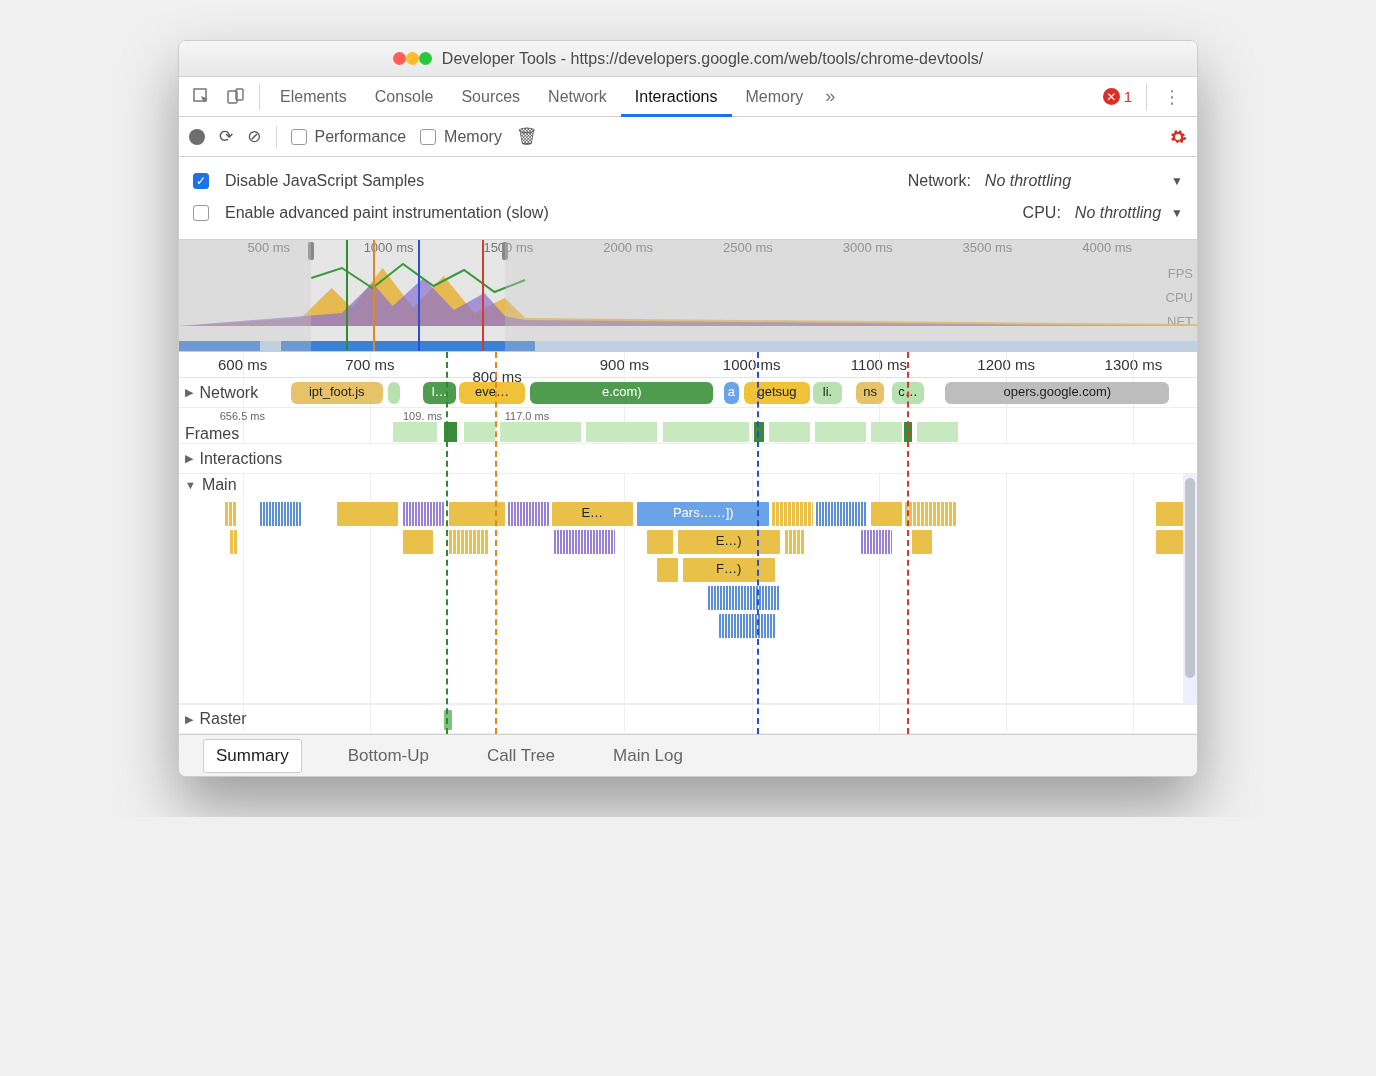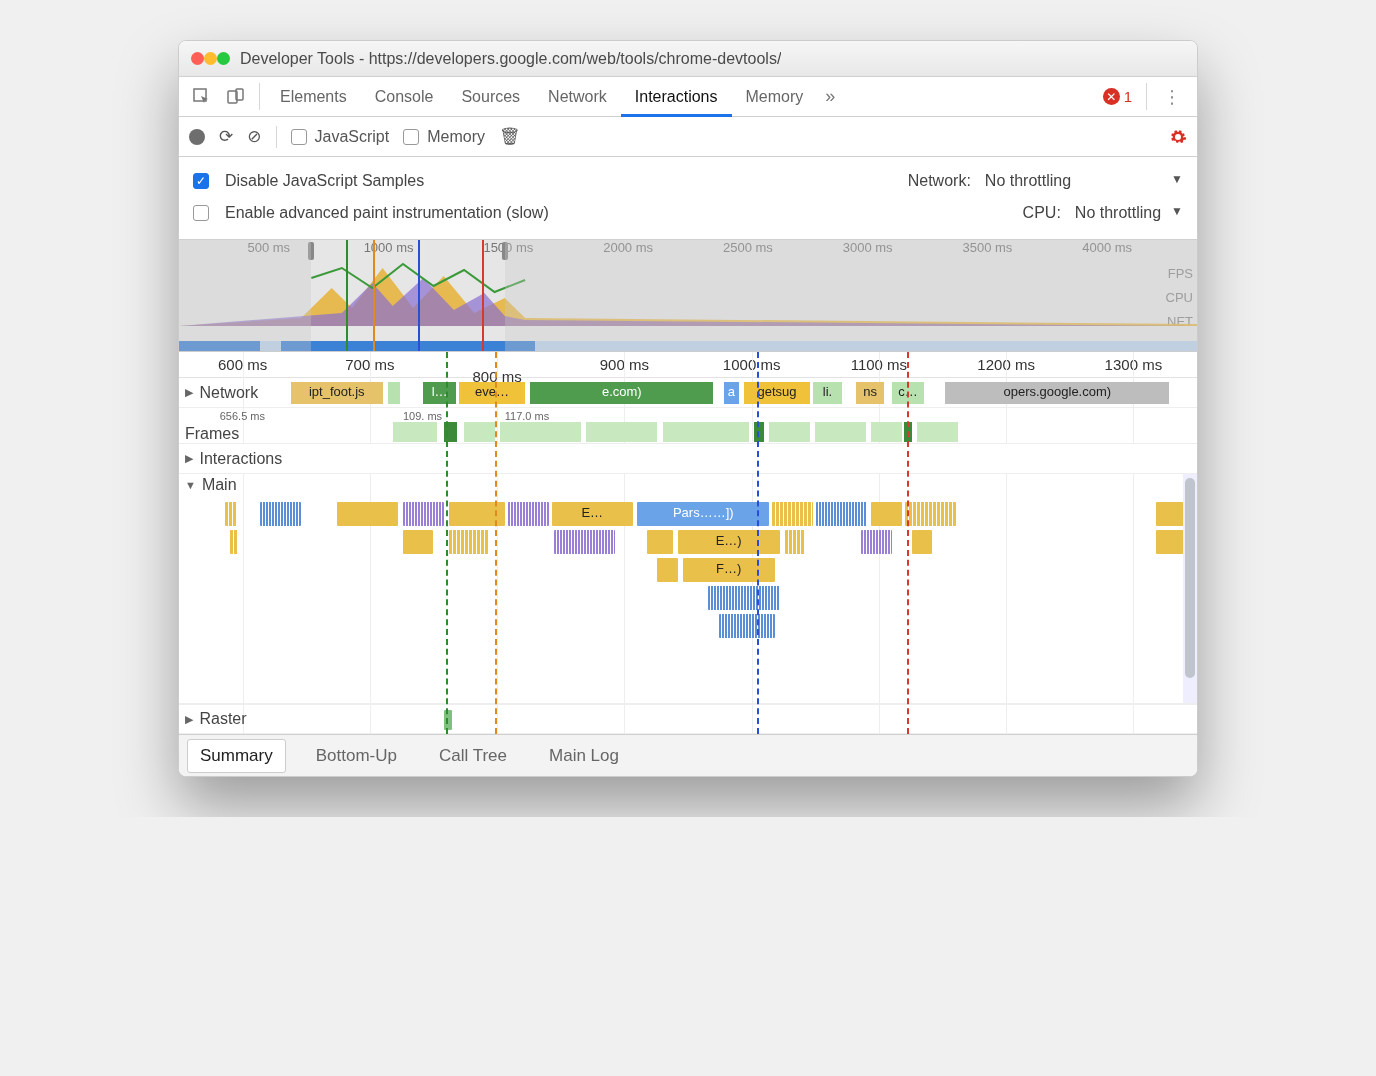--- a/index.html
+++ b/index.html
@@ -1,20 +1,20 @@
 <!DOCTYPE html>
 <html><head>
 <meta charset="utf-8">
 <style>
 * { box-sizing: border-box; margin: 0; padding: 0; font-family: -apple-system, "Helvetica Neue", Arial, sans-serif; }
 body { background: #f0f0f0; display:flex; align-items:flex-start; justify-content:center; padding:40px; }
 .window { width: 1020px; background: #fff; border-radius: 8px; box-shadow: 0 30px 60px rgba(0,0,0,.35); overflow: hidden; border:1px solid #ccc; }
 
 
-.titlebar { height: 36px; background: linear-gradient(#f6f6f6,#e8e8e8); display:flex; align-items:center; padding:0 12px; border-bottom:1px solid #d0d0d0; gap:0; }
+.titlebar { height: 36px; background: linear-gradient(#f6f6f6,#e8e8e8); display:flex; align-items:center; padding:0 12px; border-bottom:1px solid #d0d0d0; gap:0;justify-content:center; }
 .tl-dot { width:13px; height:13px; border-radius:50%; }
 .tl-red{background:#ff5f57;} .tl-yel{background:#ffbd2e;} .tl-grn{background:#28c940;}
 .titlebar .title { margin-left:10px; font-size:16px; color:#4a4a4a; white-space:nowrap; overflow:hidden; }
 
 
 .paneltabs{height:40px;border-bottom:1px solid #d0d0d0;display:flex;align-items:stretch;padding:0 6px;gap:0;}
 .pt-icon{width:34px;display:flex;align-items:center;justify-content:center;color:#6e6e6e;}
 .pt-sep{width:1px;background:#d7d7d7;margin:6px 6px;}
 .pt-tab{display:flex;align-items:center;padding:0 14px;font-size:16px;color:#666;cursor:pointer;position:relative;}
 .pt-tab.active{color:#111;}
@@ -33,21 +33,21 @@
 .chkbox{width:16px;height:16px;border:1.5px solid #999;border-radius:3px;display:inline-flex;align-items:center;justify-content:center;background:#fff;}
 .chkbox.on{background:#1a73e8;border-color:#1a73e8;color:#fff;font-size:12px;}
 .gear{color:#d93025;font-size:18px;}
 .vsep{width:1px;height:22px;background:#d7d7d7;}
 
 
 .settings{padding:8px 14px 10px;border-bottom:1px solid #d0d0d0;}
 .srow{display:flex;align-items:center;height:32px;font-size:16px;color:#444;gap:12px;}
 .srow .lab{margin-left:8px;}
 .srow .rt{margin-left:auto;display:flex;align-items:center;gap:14px;color:#444;}
-.dd{display:flex;gap:10px;cursor:pointer;}
+.dd{display:flex;align-items:center;gap:10px;cursor:pointer;font-style:italic;}
 .dd .tri{font-size:12px;color:#555;}
 
 
 .overview{height:112px;background:#e6e6e6;position:relative;border-bottom:1px solid #ccc;}
 .ov-ticks{position:absolute;top:0;left:0;right:0;height:18px;display:flex;font-size:13px;color:#777;}
 .ov-ticks span{position:absolute;transform:translateX(-50%);}
 .ov-labels{position:absolute;right:4px;top:22px;font-size:13px;color:#888;text-align:right;line-height:24px;}
 .ov-net{position:absolute;left:0;right:0;bottom:0;height:10px;background:#bcd5ef;}
 .ov-net .bar{position:absolute;top:0;height:10px;background:#3b82d6;}
 .ov-sel{position:absolute;top:0;bottom:0;}
@@ -60,21 +60,21 @@
 .detail-ticks{height:26px;border-bottom:1px solid #e2e2e2;position:relative;font-size:15px;color:#333;}
 .detail-ticks span{position:absolute;transform:translateX(-50%);top:4px;}
 .grid{position:absolute;top:0;bottom:0;left:0;right:0;pointer-events:none;}
 .grid .gl{position:absolute;top:0;bottom:0;width:1px;background:#eee;}
 
 .track{position:relative;border-bottom:1px solid #eee;}
 .track-head{position:absolute;left:0;top:0;height:100%;display:flex;align-items:center;gap:6px;padding:0 6px;font-size:16px;color:#444;z-index:3;}
 .track-head .arr{font-size:11px;color:#666;}
 
 .net-track{height:30px;}
-.nseg{position:absolute;top:4px;height:22px;font-size:13px;color:#222;padding:2px 4px;overflow:hidden;white-space:nowrap;border-radius:0;}
+.nseg{position:absolute;top:4px;height:22px;font-size:13px;color:#222;padding:2px 4px;overflow:hidden;white-space:nowrap;border-radius:6px;}
 .c-dgreen{background:#4f9c4f;color:#fff;}
 .c-lgreen{background:#b7e2b0;}
 .c-tan{background:#e6c26b;}
 .c-yel{background:#f0c23a;}
 .c-blue{background:#6aa3e8;color:#fff;}
 .c-gray{background:#bdbdbd;}
 
 .frames-track{height:36px;}
 .fr-lab{position:absolute;font-size:11px;color:#666;top:2px;}
 .fr-bar{position:absolute;top:14px;height:20px;background:#c8e8c0;}
@@ -93,21 +93,21 @@
 
 .raster-track{height:30px;border-top:1px solid #eee;}
 
 .dash{position:absolute;top:0;bottom:0;width:0;border-left:2px dashed;z-index:4;pointer-events:none;}
 .d-green{border-color:#2e8b2e;}
 .d-orange{border-color:#e08a1e;}
 .d-blue{border-color:#2a4fd6;}
 .d-red{border-color:#d63a2e;}
 
 .bottomtabs{height:42px;background:#f3f3f3;border-top:1px solid #d0d0d0;display:flex;align-items:center;padding:0 8px;gap:18px;font-size:17px;color:#666;}
-.btab{padding:6px 12px;border-radius:3px;}
+.btab{padding:6px 12px;border-radius:3px;margin-left:16px;}
 .btab.active{background:#fff;border:1px solid #ccc;color:#222;}
 
 .right-scroll{position:absolute;right:0;top:0;width:14px;background:#eef;}
 .right-scroll .thumb{position:absolute;left:2px;width:10px;background:#c0c4cc;border-radius:5px;}
 
 svg{display:block;}
 </style>
 </head>
 <body>
 
@@ -147,21 +147,21 @@
     <div class="pt-kebab">⋮</div>
   </div>
 
   <div class="perftool">
     <div class="recdot"></div>
     <div class="ico">⟳</div>
     <div class="ico">⊘</div>
     <div class="vsep"></div>
     <label class="chk">
       <span class="chkbox"></span>
-      <span>JavaScript</span>
+      <span>Performance</span>
     </label>
     <label class="chk">
       <span class="chkbox"></span>
       <span>Memory</span>
     </label>
     <div class="ico">🗑</div>
     <div class="spacer"></div>
     <div class="gear">
       <svg width="18" height="18" viewBox="0 0 24 24" fill="#d93025">
           <path d="M12 8a4 4 0 100 8 4 4 0 000-8zm9 4l2 1-1 3-2-.5a8 8 0 01-1.5 1.5l.5 2-3 1-1-2h-2l-1 2-3-1 .5-2A8 8 0 016 16.5L4 17l-1-3 2-1v-2L3 10l1-3 2 .5A8 8 0 017.5 6L7 4l3-1 1 2h2l1-2 3 1-.5 2A8 8 0 0118 7.5l2-.5 1 3-2 1v2z"></path>

